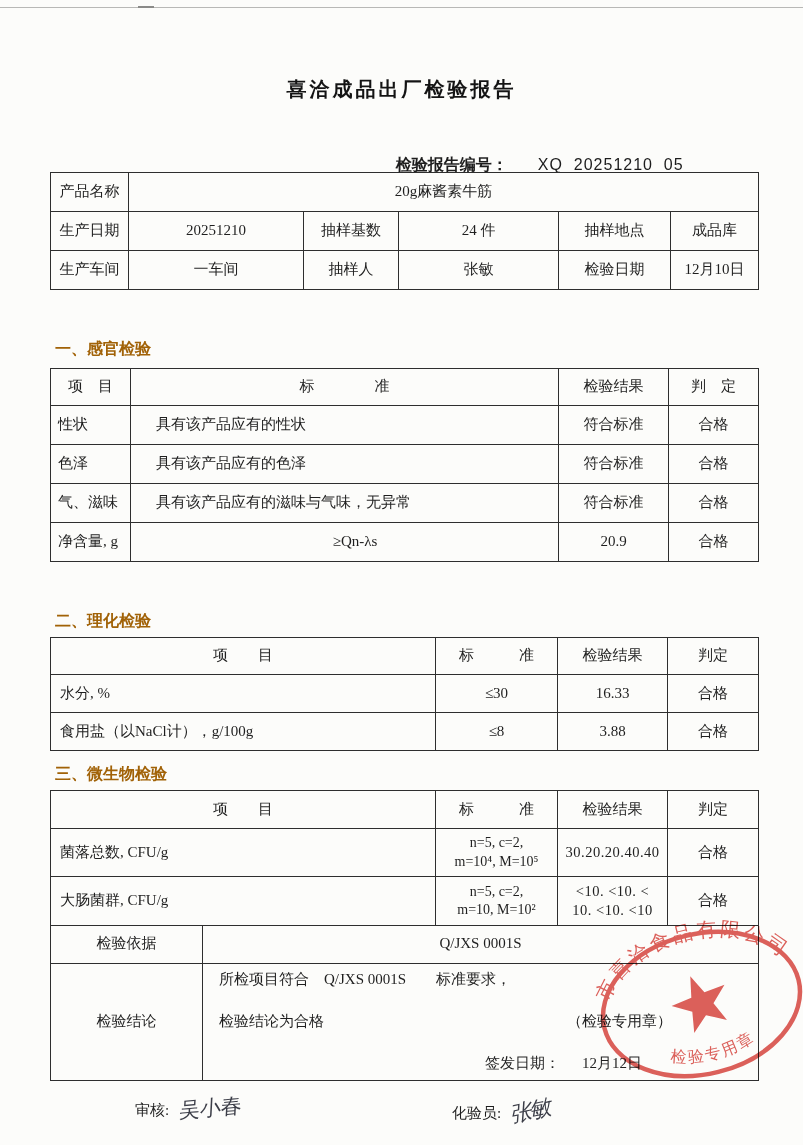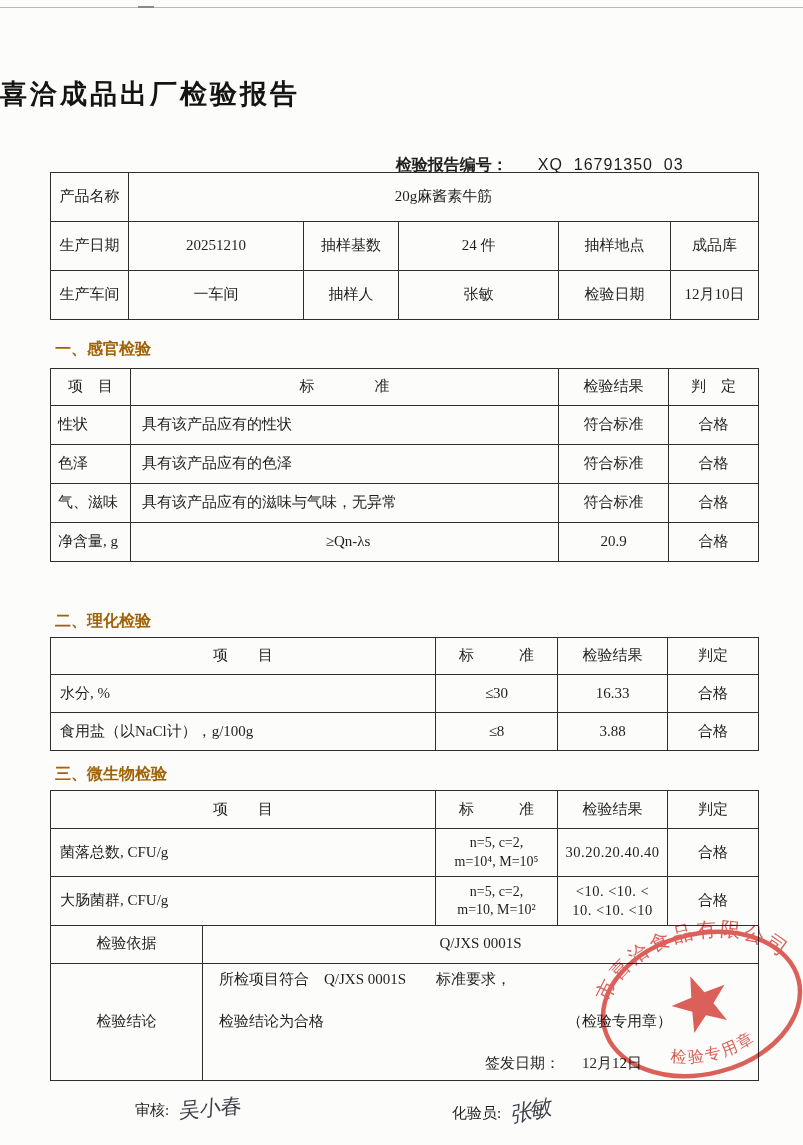--- a/index.html
+++ b/index.html
@@ -6,23 +6,23 @@
   .sheet {
     position:relative; width:803px; height:1145px; margin:0 auto;
     background:#fcfcfa; overflow:hidden;
     font-family:"Liberation Serif","DejaVu Serif",serif;
     color:#1d1d1d;
   }
   .scanline { position:absolute; left:0; top:7px; width:100%; height:1px; background:#b8b8b6; }
   .scanline-dark { position:absolute; left:138px; top:6px; width:16px; height:2px; background:#8a8a88; }
 
   .title {
-    position:absolute; top:76px; left:0; width:100%; 
+    position:absolute; top:76px; left:0; width:100%; text-align:center;
     font-family:"Liberation Sans","DejaVu Sans",sans-serif;
-    font-size:27px; font-weight:bold; letter-spacing:3px; color:#141414;
+    font-size:20px; font-weight:bold; letter-spacing:3px; color:#141414;
   }
   .report-no {
     position:absolute; top:137px; left:378px;
     font-family:"Liberation Sans","DejaVu Sans",sans-serif;
     font-size:16px; font-weight:600; white-space:pre;
   }
   .report-no .val { margin-left:30px; font-weight:500; letter-spacing:1px; }
 
   .h-section {
     position:absolute; left:55px; font-size:16px; font-weight:bold; color:#a16207;
@@ -35,28 +35,28 @@
     position:absolute; border-collapse:collapse; table-layout:fixed;
     font-size:15px; color:#1f1f1f; background:transparent;
   }
   .tbl th,.tbl td {
     border:1.5px solid #2e2e2e; font-weight:normal; text-align:center;
     padding:2px 4px; line-height:1.3; overflow:hidden;
   }
 
   
   #t-info { left:50px; top:172px; width:708px; }
-  #t-info tr { height:49px; }
+  #t-info tr { height:39px; }
 
   
   #t-sensory { left:50px; top:368px; width:708px; }
   #t-sensory tr { height:39px; }
   #t-sensory tr:first-child { height:37px; }
   #t-sensory td:first-child { text-align:left; padding-left:7px; }
-  #t-sensory td:nth-child(2) { text-align:left; padding-left:11px; }
+  #t-sensory td:nth-child(2) { text-align:left; padding-left:25px; }
 
   
   #t-phys { left:50px; top:637px; width:708px; }
   #t-phys tr { height:38px; }
   #t-phys tr:first-child { height:37px; }
   #t-phys td:first-child { text-align:left; padding-left:9px; }
 
   
   .micro-wrap { position:absolute; left:50px; top:790px; width:708px; }
   .micro-wrap table { position:relative; width:708px; }
@@ -102,21 +102,21 @@
 <body>
 
 <div class="sheet">
 
   <div class="scanline"></div>
   <div class="scanline-dark"></div>
 
   <div class="title">喜洽成品出厂检验报告</div>
 
   <div class="report-no">
-    <span>检验报告编号：</span><span class="val">XQ  16791350  03</span>
+    <span>检验报告编号：</span><span class="val">XQ  20251210  05</span>
   </div>
 
   <table class="tbl" id="t-info">
     <colgroup>
       <col style="width:78px">
         <col style="width:175px">
         <col style="width:95px">
       <col style="width:160px">
         <col style="width:112px">
         <col style="width:88px">

